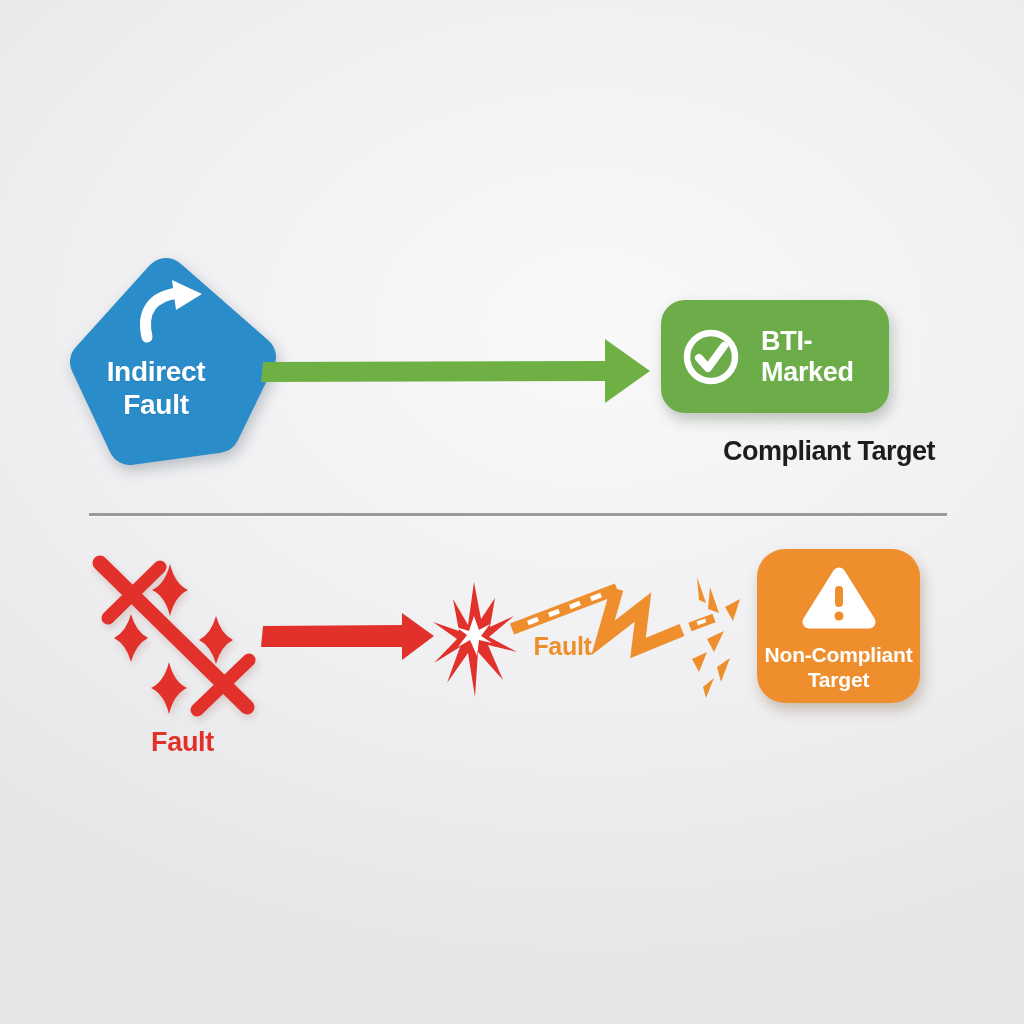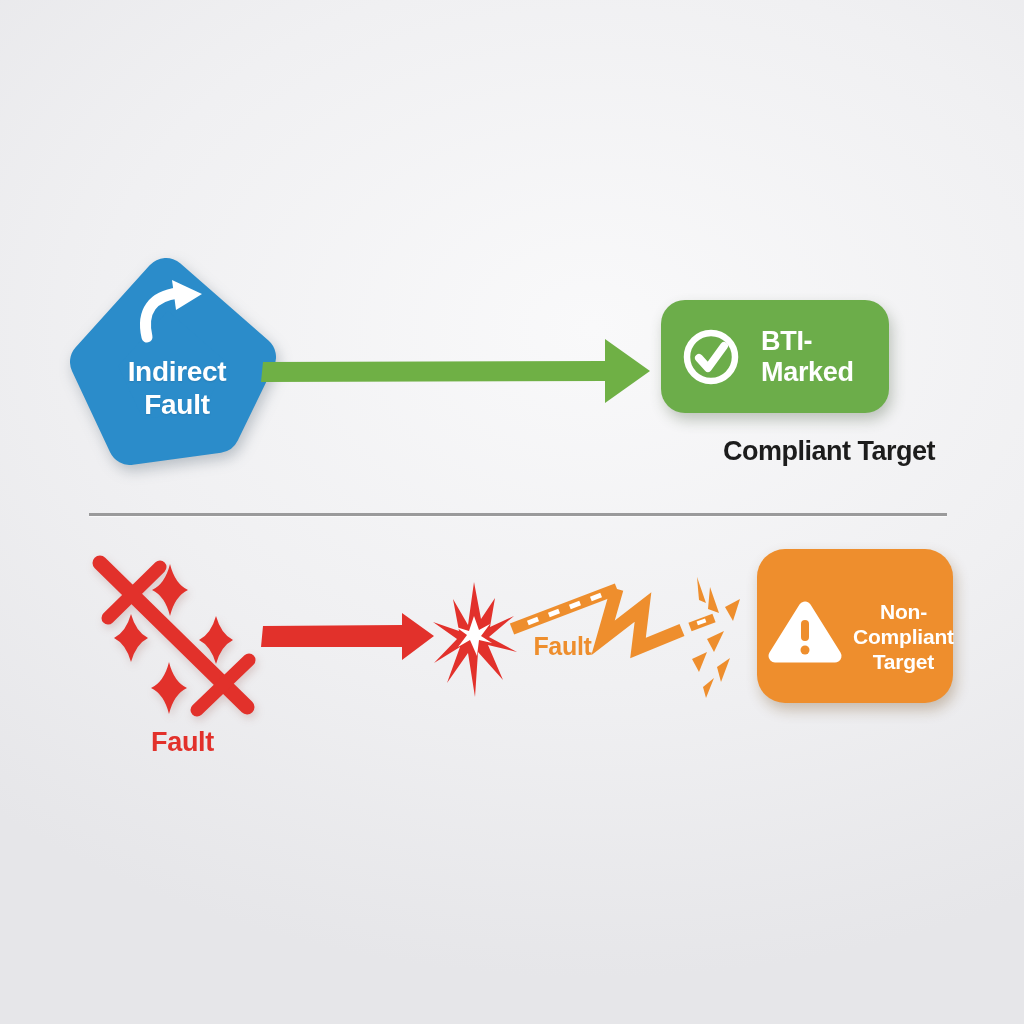--- a/index.html
+++ b/index.html
@@ -47,23 +47,23 @@
   .fault-red-caption{
     left:110px;top:727px;width:145px;text-align:center;
     color:var(--red);font-weight:bold;font-size:27px;letter-spacing:-0.3px;
   }
   .fault-orange-label{
     left:520px;top:632px;width:85px;text-align:center;
     color:var(--orange);font-weight:bold;font-size:25px;letter-spacing:-0.3px;
   }
 
   .orange-box{
-    left:757px;top:549px;width:196px;height:154px;border-radius:28px;
+    left:757px;top:549px;width:163px;height:154px;border-radius:28px;
     background:var(--orange);box-shadow:3px 7px 14px rgba(110,70,20,.30);
-    display:flex;flex-direction:row;align-items:center;box-sizing:border-box;
+    display:flex;flex-direction:column;align-items:center;box-sizing:border-box;
     padding-top:15px;
   }
   .orange-box .txt{
     margin-top:6px;color:#fff;font-weight:bold;font-size:21px;
     line-height:25px;text-align:center;letter-spacing:-0.2px;
   }
 
   .divider{
     left:89px;top:513px;width:858px;height:3px;background:var(--divider);
     box-shadow:0 1px 1px rgba(255,255,255,.7);
@@ -74,21 +74,21 @@
 
 <div class="canvas">
 
   <svg class="abs pentagon-svg" style="left:40px;top:235px;" width="270" height="250" viewBox="0 0 270 250">
     <polygon class="f-blue s-blue" stroke-width="44" stroke-linejoin="round" points="126,45 214,122 178,196 90,208 52,127"></polygon>
     <g>
       <path class="no-fill s-white" stroke-width="11" stroke-linecap="round" d="M107,102 C101,76 113,61 138,58"></path>
       <polygon class="f-white" points="132,45 162,59 136,75"></polygon>
     </g>
   </svg>
-  <div class="abs node-label" style="left:77px;top:355px;width:200px;">
+  <div class="abs node-label" style="left:56px;top:355px;width:200px;">
     <div>Indirect</div>
     <div>Fault</div>
   </div>
 
   <svg class="abs" style="left:250px;top:325px;" width="410" height="95" viewBox="0 0 410 95">
     <polygon class="f-green" points="13,37 355,36 355,14 400,46 355,78 355,56 11,57"></polygon>
   </svg>
 
   <div class="abs green-box">
     <svg width="64" height="64" viewBox="0 0 64 64">

